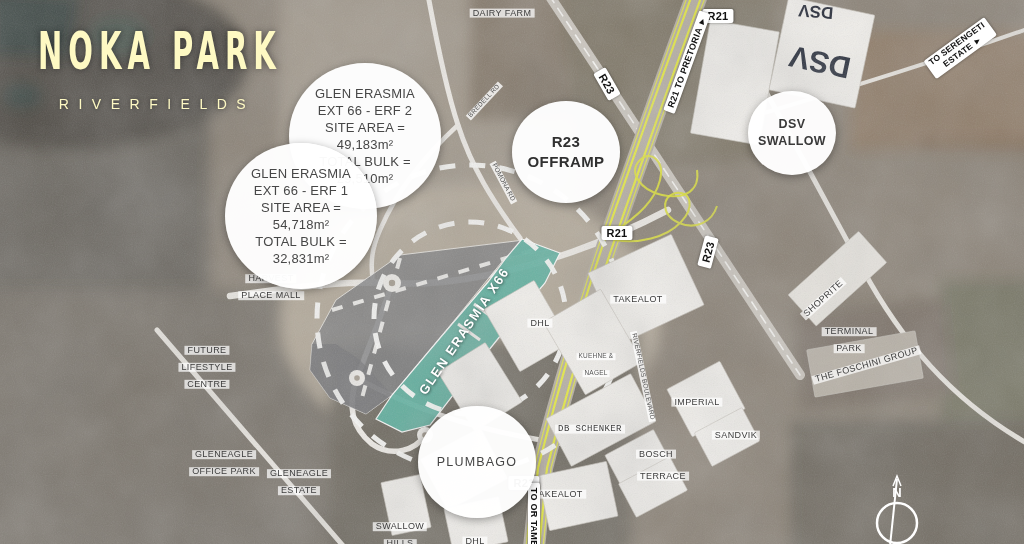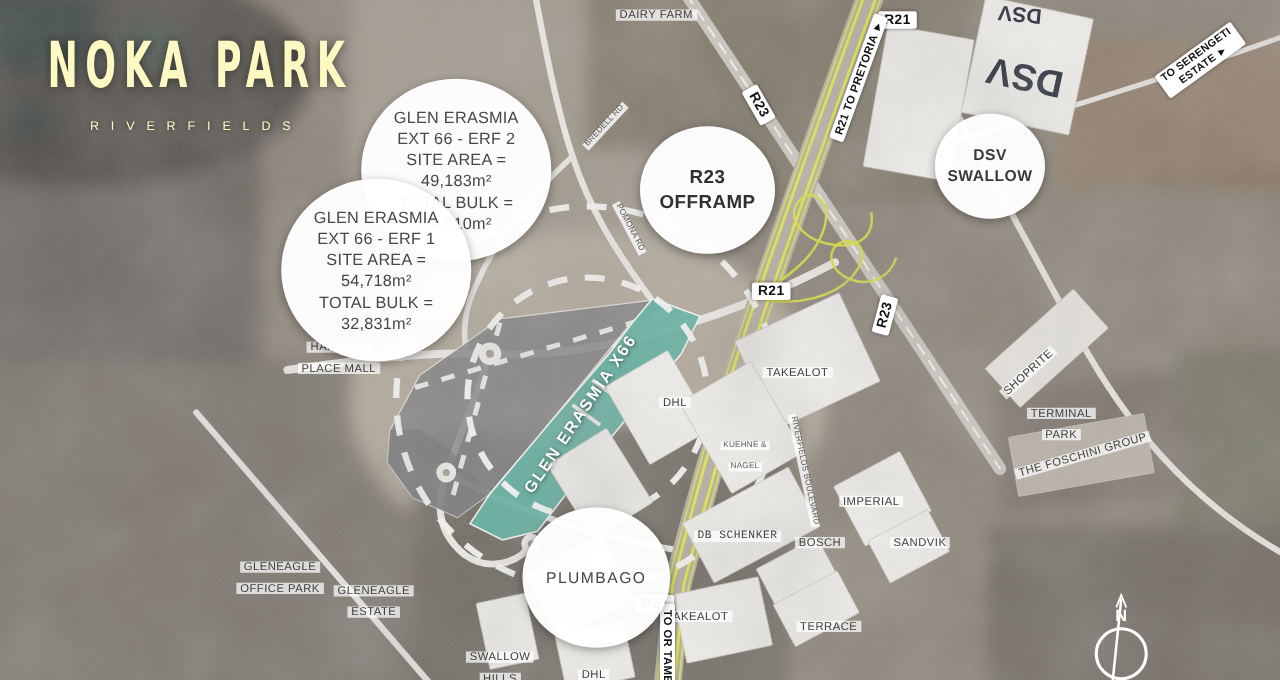--- a/index.html
+++ b/index.html
@@ -22,21 +22,21 @@
       color:#474747;box-shadow:0 2px 8px rgba(0,0,0,.35);text-align:center;}
   .callout .ln{font-size:13px;line-height:1.32;letter-spacing:.2px;}
   .callout.big-bold .ln{font-size:15px;font-weight:bold;color:#303030;line-height:1.35;letter-spacing:.4px;}
   .callout.mid-bold .ln{font-size:12.5px;font-weight:bold;color:#3a3a3a;line-height:1.35;letter-spacing:.4px;}
   .callout.single .ln{font-size:12.5px;letter-spacing:1.2px;color:#454545;}
   
   #logo{position:absolute;left:38px;top:22px;width:238px;text-align:center;color:#fef9c3;}
   #logo .t{font-family:"DejaVu Sans",sans-serif;font-weight:bold;font-size:29px;letter-spacing:6px;
       transform:scaleY(1.75);transform-origin:top;white-space:nowrap;
       text-shadow:0 0 6px rgba(0,0,0,.45);}
-  #logo .s{margin-top:40px;font-size:10px;letter-spacing:9.5px;font-weight:400;
+  #logo .s{margin-top:40px;font-size:14px;letter-spacing:9.5px;font-weight:400;
       text-shadow:0 0 4px rgba(0,0,0,.5);white-space:nowrap;}
   
   #site-label{position:absolute;left:464px;top:331px;transform:translate(-50%,-50%) rotate(-56deg);
       color:#fff;font-weight:bold;font-size:13px;letter-spacing:1.5px;white-space:nowrap;
       text-shadow:0 1px 3px rgba(0,0,0,.55);}
 </style>
 </head>
 <body>
 
 <div id="stage">
@@ -156,33 +156,34 @@
     <g stroke="#fff" fill="none">
       <circle cx="897" cy="523" r="20" stroke-width="2.5"></circle>
       <path d="M897,479 L890,546" stroke-width="2"></path>
       <path d="M893,486 L897,476 L901,486" stroke-width="1.5"></path>
       <text x="897" y="497" font-size="13" font-weight="bold" fill="#fff" stroke="none" font-family="Liberation Sans, sans-serif" text-anchor="middle">N</text>
     </g>
   </svg>
 
   <div id="site-label">GLEN ERASMIA X66</div>
 
-  <div class="pl" style="left:502px;top:11px;margin-left:23px;"><span class="box">DAIRY FARM</span></div>
+  <div class="pl" style="left:502px;top:11px;"><span class="box">DAIRY FARM</span></div>
   <div class="pl" style="left:271px;top:285px;"><span class="box">HARVEST</span><br><span class="box">PLACE MALL</span></div>
+  <div class="pl" style="left:207px;top:365px;"><span class="box">FUTURE</span><br><span class="box">LIFESTYLE</span><br><span class="box">CENTRE</span></div>
   <div class="pl" style="left:224px;top:461px;"><span class="box">GLENEAGLE</span><br><span class="box">OFFICE PARK</span></div>
   <div class="pl" style="left:299px;top:480px;"><span class="box">GLENEAGLE</span><br><span class="box">ESTATE</span></div>
   <div class="pl" style="left:400px;top:533px;"><span class="box">SWALLOW</span><br><span class="box">HILLS</span></div>
   <div class="pl" style="left:540px;top:321px;"><span class="box">DHL</span></div>
   <div class="pl sm" style="left:596px;top:362px;"><span class="box">KUEHNE &amp;</span><br><span class="box">NAGEL</span></div>
   <div class="pl" style="left:638px;top:297px;"><span class="box">TAKEALOT</span></div>
   <div class="pl" style="left:697px;top:400px;"><span class="box">IMPERIAL</span></div>
   <div class="pl" style="left:590px;top:427px;font-family:Liberation Mono, monospace;"><span class="box">DB SCHENKER</span></div>
-  <div class="pl" style="left:656px;top:433px;"><span class="box">BOSCH</span></div>
+  <div class="pl" style="left:656px;top:452px;"><span class="box">BOSCH</span></div>
   <div class="pl" style="left:736px;top:433px;"><span class="box">SANDVIK</span></div>
-  <div class="pl" style="left:663px;top:500px;"><span class="box">TERRACE</span></div>
+  <div class="pl" style="left:663px;top:474px;"><span class="box">TERRACE</span></div>
   <div class="pl" style="left:558px;top:492px;"><span class="box">TAKEALOT</span></div>
   <div class="pl" style="left:475px;top:539px;"><span class="box">DHL</span></div>
   <div class="pl" style="left:822px;top:297px;transform:translate(-50%,-50%) rotate(-42deg);"><span class="box">SHOPRITE</span></div>
   <div class="pl" style="left:849px;top:338px;"><span class="box">TERMINAL</span><br><span class="box">PARK</span></div>
   <div class="pl" style="left:866px;top:363px;transform:translate(-50%,-50%) rotate(-16deg);"><span class="box">THE FOSCHINI GROUP</span></div>
   <div class="pl sm" style="left:646px;top:376px;transform:translate(-50%,-50%) rotate(78deg);"><span class="box">RIVERFIELDS BOULEVARD</span></div>
   <div class="pl sm" style="left:482px;top:99px;transform:translate(-50%,-50%) rotate(-47deg);"><span class="box">BREDELL RD</span></div>
   <div class="pl sm" style="left:506px;top:181px;transform:translate(-50%,-50%) rotate(62deg);"><span class="box">POMONA RD</span></div>
 
   <div class="rl" style="left:718px;top:16px;">R21</div>

